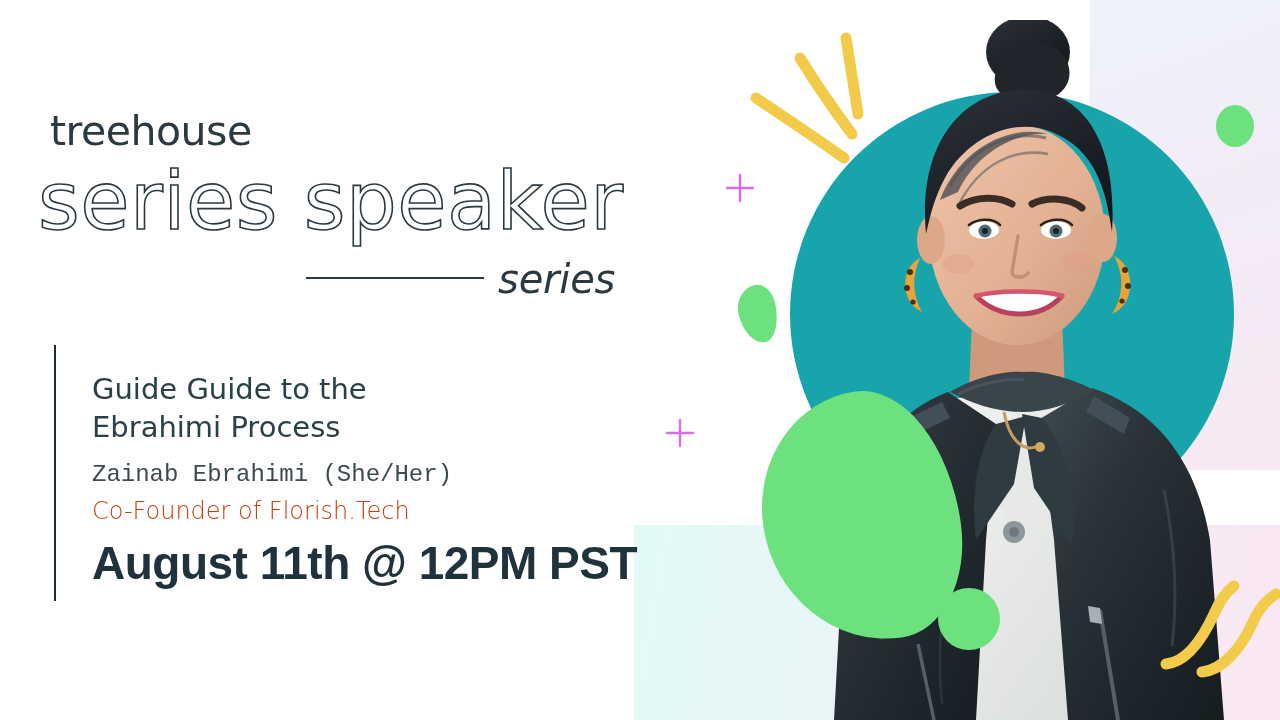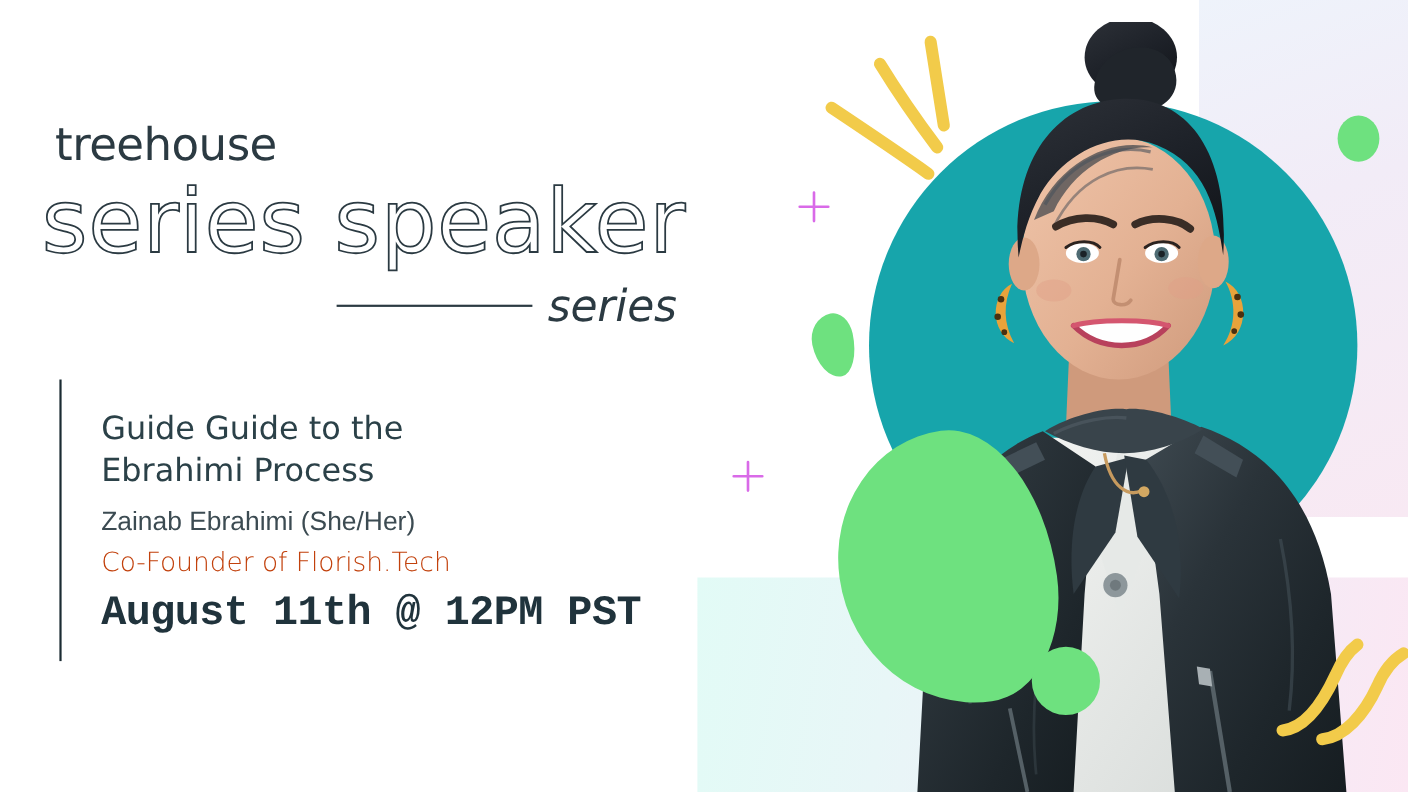--- a/index.html
+++ b/index.html
@@ -150,39 +150,39 @@
     font-family:"DejaVu Sans", sans-serif;
   }
 
   #speaker-name {
     position:absolute;
     left:92px; top:461px;
     font-size:24px;
     font-weight:300;
     color:#3c4b52;
     letter-spacing:0px;
-    font-family:Liberation Sans, sans-serif;
+    font-family:Liberation Mono, monospace;
   }
   #speaker-role {
     position:absolute;
     left:92px; top:497px;
     font-size:24px;
     font-weight:300;
     color:#c2410c;
     font-family:"DejaVu Sans", sans-serif;
   }
 
   #event-datetime {
     position:absolute;
     left:92px; top:536px;
-    font-size:38px;
+    font-size:46px;
     font-weight:700;
     color:#20333c;
     letter-spacing:-0.5px;
-    font-family:Liberation Mono, monospace;
+    font-family:Liberation Sans, sans-serif;
   }
 </style>
 </head>
 <body>
 
 <div id="stage">
 
   <div class="panel" id="panel-top-right"></div>
   <div class="panel" id="panel-bottom"></div>
 

